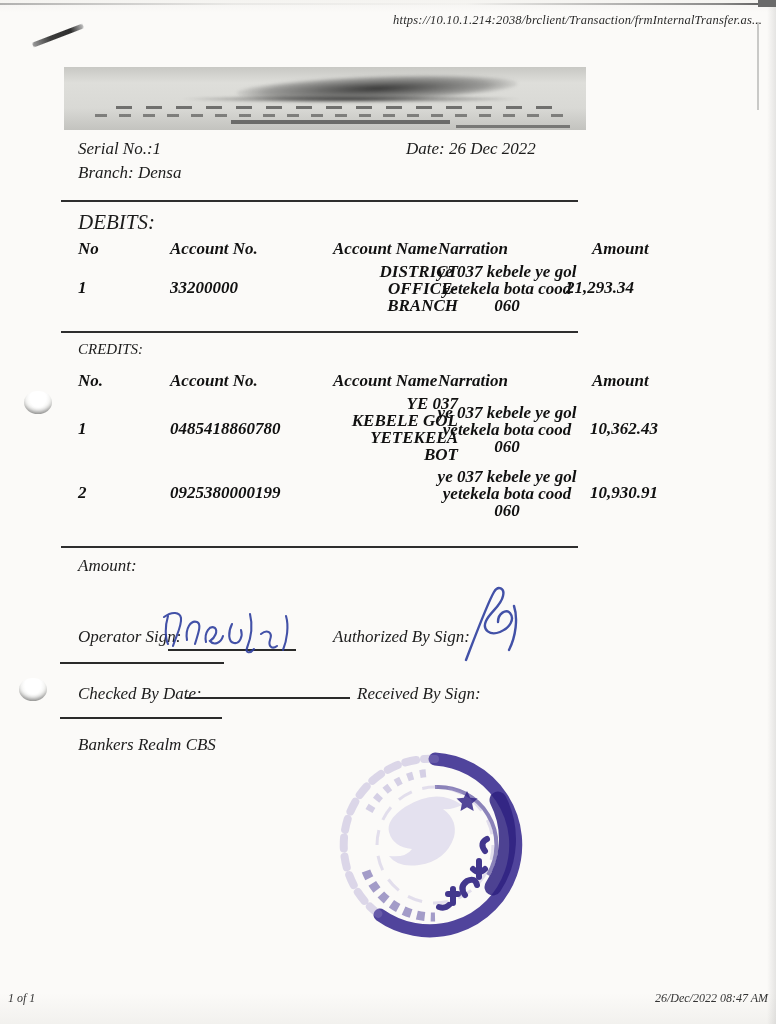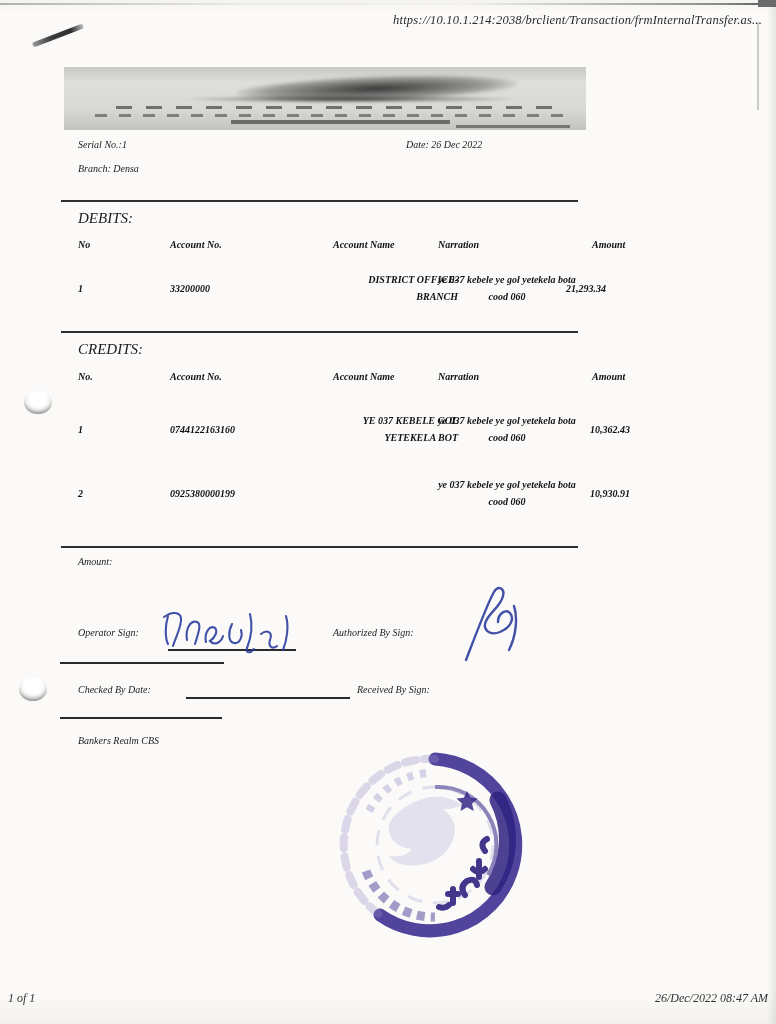--- a/index.html
+++ b/index.html
@@ -34,21 +34,21 @@
     filter:blur(1.5px);transform:rotate(-2deg);}
   .banner .sm2{position:absolute;left:22%;top:44%;width:66%;height:13%;border-radius:50%;
     background:radial-gradient(ellipse,rgba(30,30,30,.7),transparent 70%);filter:blur(1px);}
   .banner .dash1,.banner .dash2,.banner .dash3{position:absolute;height:3px;filter:blur(.4px);
     background:repeating-linear-gradient(90deg,rgba(25,25,25,.55) 0 16px,transparent 16px 30px);}
   .banner .dash1{left:10%;top:62%;width:84%;}
   .banner .dash2{left:6%;top:74%;width:90%;background:repeating-linear-gradient(90deg,rgba(25,25,25,.45) 0 12px,transparent 12px 24px);}
   .banner .dash3{left:32%;top:84%;width:42%;height:4px;background:rgba(30,30,30,.55);}
   .banner .dash4{position:absolute;left:75%;top:92%;width:22%;height:3px;background:rgba(40,40,40,.5);filter:blur(.4px);}
 
-  .t{font-size:10px;white-space:nowrap;}
+  .t{font-size:17px;white-space:nowrap;}
   .b{font-weight:bold;color:#111;}
   .rule{height:2px;background:#2e2e2e;left:61px;width:517px;}
 
   .namecol{left:336px;width:122px;text-align:right;white-space:normal;line-height:17px;}
   .narrcol{left:428px;width:158px;text-align:center;white-space:normal;line-height:17px;}
   .rowbox span.vc{position:absolute;top:50%;transform:translateY(-50%);}
   .rowbox .namecol,.rowbox .narrcol{position:absolute;top:50%;transform:translateY(-50%);}
 
   .sigline{height:1.5px;background:#2a2a2a;}
   .footer{font-size:12px;color:#333;}
@@ -77,21 +77,21 @@
     <div class="dash2"></div>
     <div class="dash3"></div>
     <div class="dash4"></div>
   </div>
 
   <div class="abs t" style="left:78px;top:139px;">Serial No.:1</div>
   <div class="abs t" style="left:400px;top:139px;margin-left:6px;">Date: 26 Dec 2022</div>
   <div class="abs t" style="left:78px;top:163px;">Branch: Densa</div>
 
   <div class="abs rule" style="top:200px;"></div>
-  <div class="abs t" style="left:78px;top:210px;font-size:15px;">DEBITS:</div>
+  <div class="abs t" style="left:78px;top:210px;font-size:21px;">DEBITS:</div>
 
   <div class="abs t b" style="left:78px;top:239px;">No</div>
   <div class="abs t b" style="left:170px;top:239px;">Account No.</div>
   <div class="abs t b" style="left:333px;top:239px;">Account Name</div>
   <div class="abs t b" style="left:438px;top:239px;">Narration</div>
   <div class="abs t b" style="left:592px;top:239px;">Amount</div>
 
   <div class="abs rowbox" style="left:0;top:252px;width:776px;height:72px;">
     <span class="vc t b" style="left:78px;">1</span>
     <span class="vc t b" style="left:170px;text-align:right;">33200000</span>
@@ -104,21 +104,21 @@
   <div class="abs t" style="left:78px;top:341px;font-size:15px;">CREDITS:</div>
 
   <div class="abs t b" style="left:78px;top:371px;">No.</div>
   <div class="abs t b" style="left:170px;top:371px;">Account No.</div>
   <div class="abs t b" style="left:333px;top:371px;">Account Name</div>
   <div class="abs t b" style="left:438px;top:371px;">Narration</div>
   <div class="abs t b" style="left:592px;top:371px;">Amount</div>
 
   <div class="abs rowbox" style="left:0;top:388px;width:776px;height:82px;">
     <span class="vc t b" style="left:78px;">1</span>
-    <span class="vc t b" style="left:170px;">0744122163160</span>
+    <span class="vc t b" style="left:170px;">0485418860780</span>
     <div class="namecol t b">YE 037 KEBELE GOL YETEKELA BOT</div>
     <div class="narrcol t b">ye 037 kebele ye gol yetekela bota cood 060</div>
     <span class="vc t b" style="left:590px;">10,362.43</span>
   </div>
 
   <div class="abs rowbox" style="left:0;top:460px;width:776px;height:66px;">
     <span class="vc t b" style="left:78px;">2</span>
     <span class="vc t b" style="left:170px;">0925380000199</span>
     <div class="narrcol t b">ye 037 kebele ye gol yetekela bota cood 060</div>
     <span class="vc t b" style="left:590px;">10,930.91</span>

